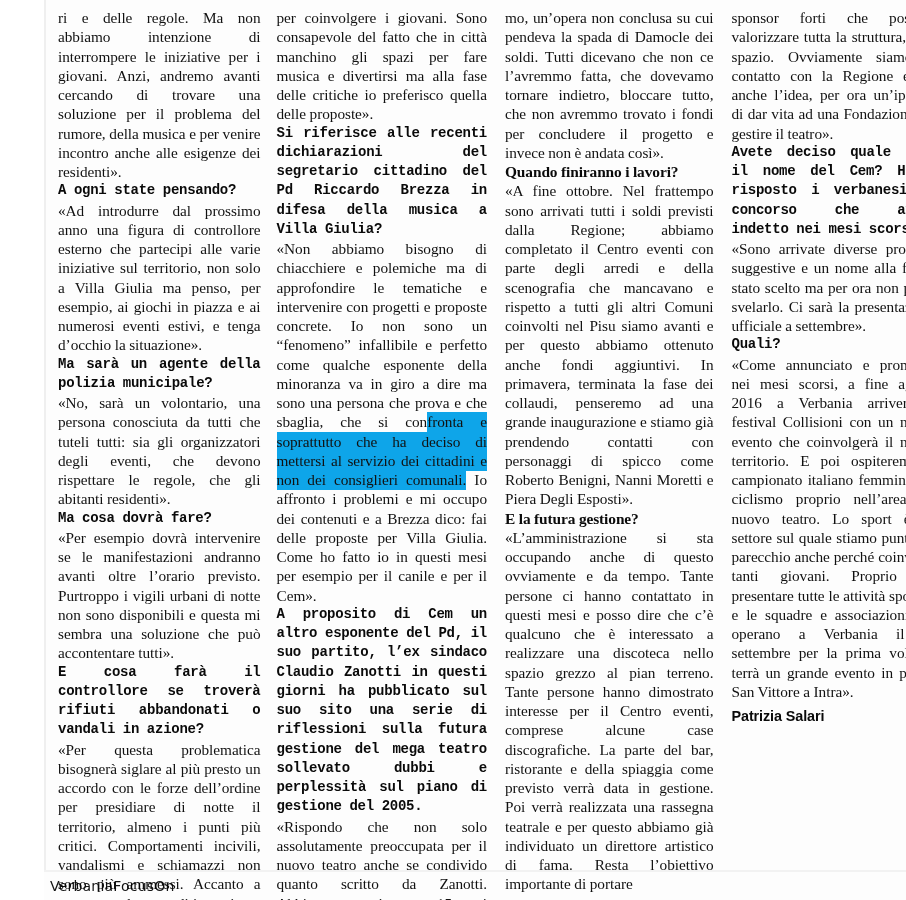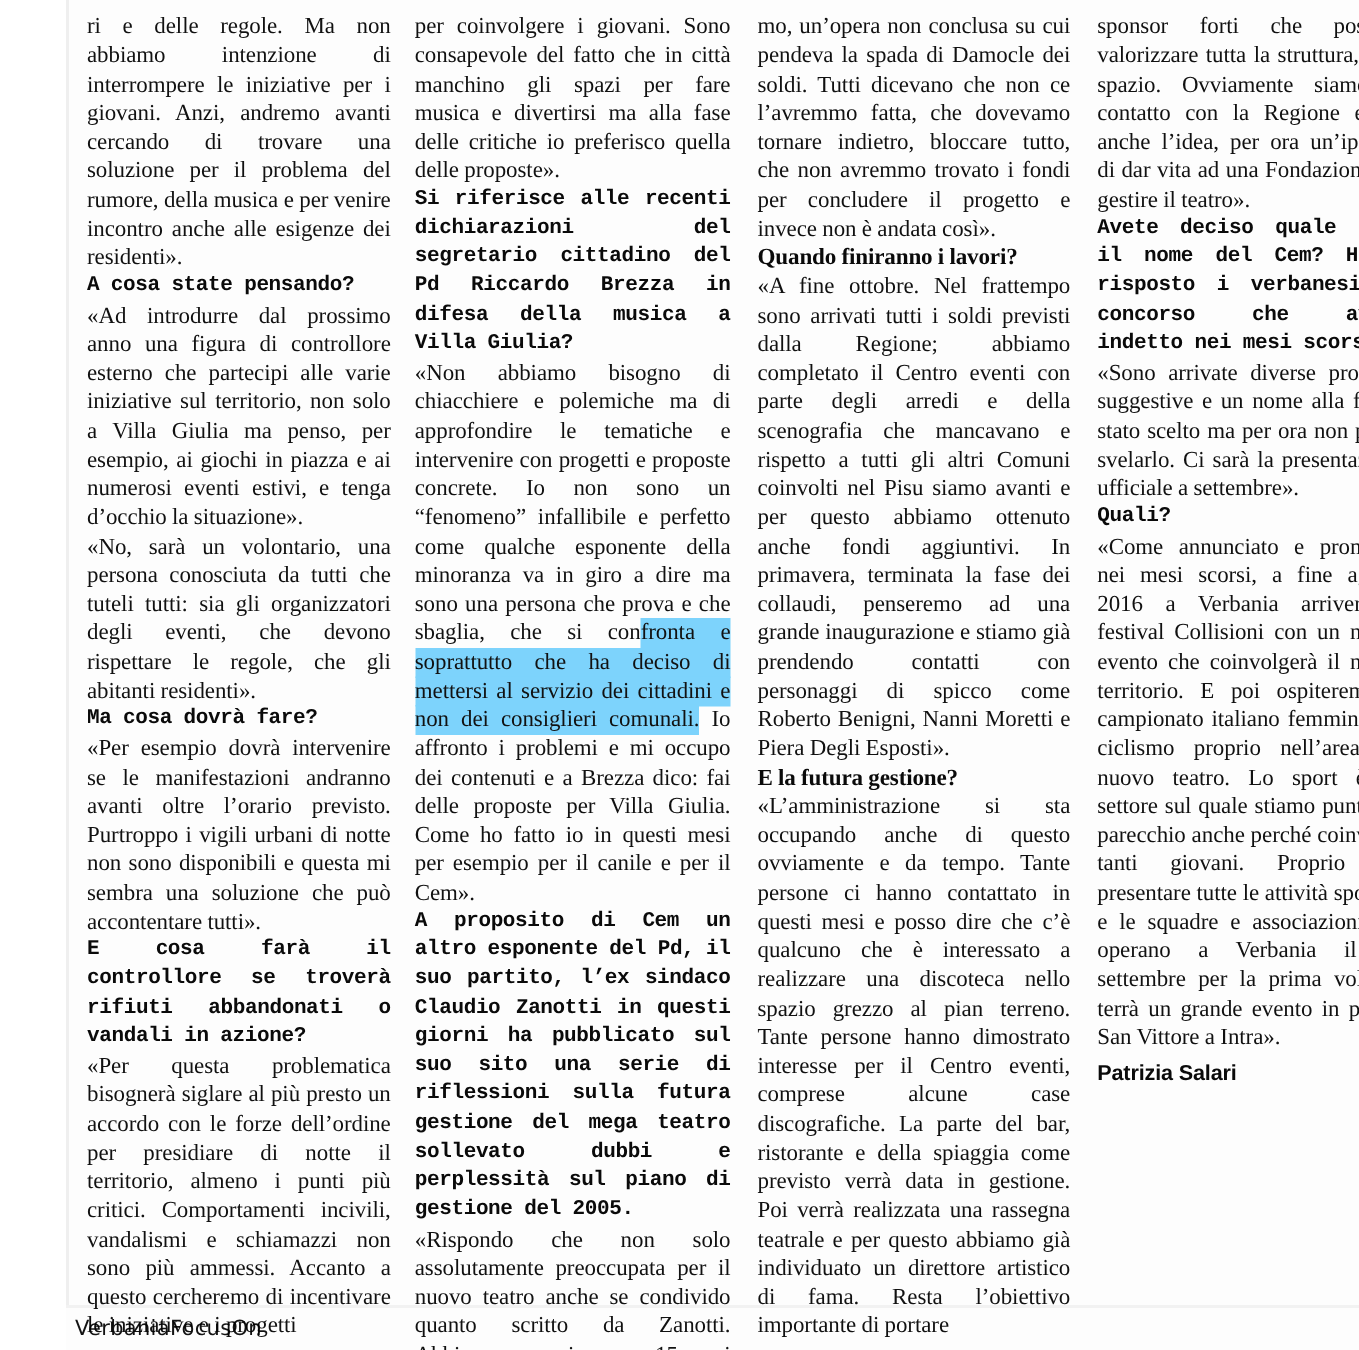--- a/index.html
+++ b/index.html
@@ -66,21 +66,21 @@
   
   .q.serif{
     font-family:"Liberation Serif","DejaVu Serif",serif;
     font-size:15.4px;
     letter-spacing:-0.1px;
     word-spacing:-0.2px;
   }
   .q.nojust{text-align:left;}
 
   .hl{
-    background:#7dd3fc;
+    background:#0ea5e9;
     box-decoration-break:clone;
     -webkit-box-decoration-break:clone;
     padding:1px 0 2px 0;
   }
 
   .byline{
     font-family:"Liberation Sans","DejaVu Sans",sans-serif;
     font-weight:bold;
     font-size:14.4px;
     line-height:19.25px;
@@ -113,22 +113,23 @@
 <div id="page">
 
   <div class="edge-l"></div>
   <div class="edge-r"></div>
   <div class="edge-b"></div>
 
   <div class="columns">
 
     <div class="col c1">
       <p class="p">ri e delle regole. Ma non abbiamo intenzione di interrompere le iniziative per i giovani. Anzi, andremo avanti cercando di trovare una soluzione per il problema del rumore, della musica e per venire incontro anche alle esigenze dei residenti».</p>
-      <p class="q">A cosa state pensando?</p>
+      <p class="q">A ogni state pensando?</p>
       <p class="p">«Ad introdurre dal prossimo anno una figura di controllore esterno che partecipi alle varie iniziative sul territorio, non solo a Villa Giulia ma penso, per esempio, ai giochi in piazza e ai numerosi eventi estivi, e tenga d’occhio la situazione».</p>
+      <p class="q">Ma sarà un agente della polizia municipale?</p>
       <p class="p">«No, sarà un volontario, una persona conosciuta da tutti che tuteli tutti: sia gli organizzatori degli eventi, che devono rispettare le regole, che gli abitanti residenti».</p>
       <p class="q">Ma cosa dovrà fare?</p>
       <p class="p">«Per esempio dovrà intervenire se le manifestazioni andranno avanti oltre l’orario previsto. Purtroppo i vigili urbani di notte non sono disponibili e questa mi sembra una soluzione che può accontentare tutti».</p>
       <p class="q">E cosa farà il controllore se troverà rifiuti abbandonati o vandali in azione?</p>
       <p class="p">«Per questa problematica bisognerà siglare al più presto un accordo con le forze dell’ordine per presidiare di notte il territorio, almeno i punti più critici. Comportamenti incivili, vandalismi e schiamazzi non sono più ammessi. Accanto a questo cercheremo di incentivare le iniziative e i progetti</p>
     </div>
 
     <div class="col c2">
       <p class="p">per coinvolgere i giovani. Sono consapevole del fatto che in città manchino gli spazi per fare musica e divertirsi ma alla fase delle critiche io preferisco quella delle proposte».</p>
       <p class="q">Si riferisce alle recenti dichiarazioni del segretario cittadino del Pd Riccardo Brezza in difesa della musica a Villa Giulia?</p>

